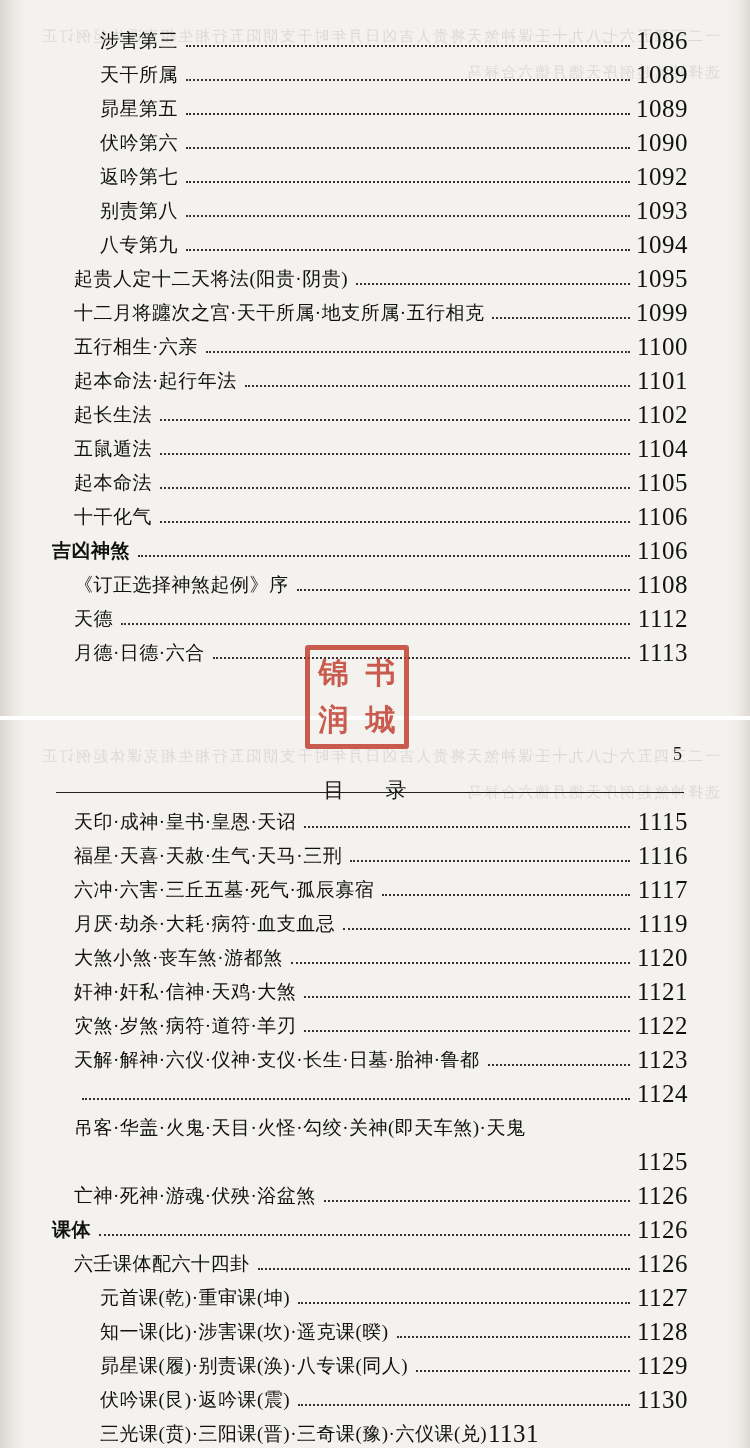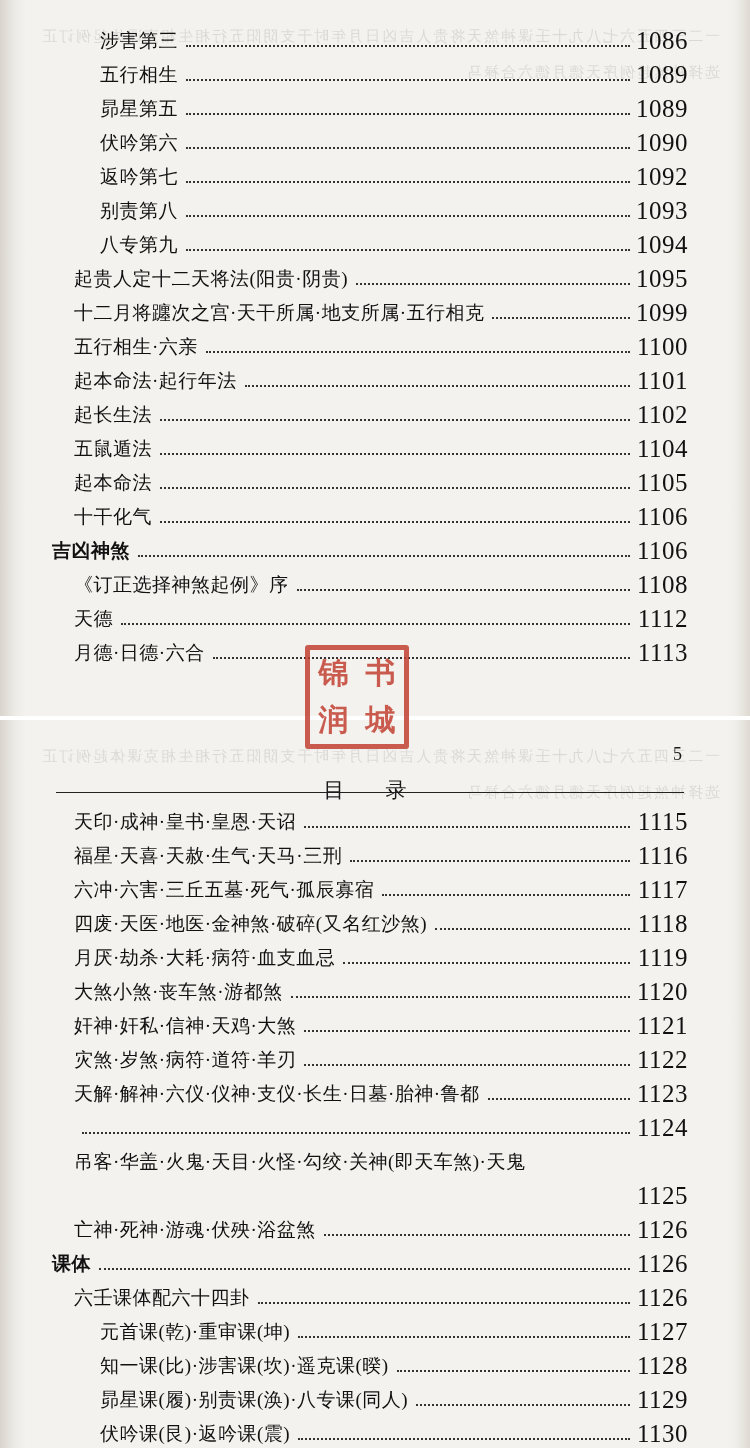--- a/index.html
+++ b/index.html
@@ -171,21 +171,21 @@
 
     <div class="content">
       <div style="height:6px"></div>
       <ul class="toc">
         <li class="toc-row ind-2">
           <span class="label">涉害第三</span>
           <span class="leader"></span>
           <span class="pageno">1086</span>
         </li>
         <li class="toc-row ind-2">
-          <span class="label">五行相生</span>
+          <span class="label">天干所属</span>
           <span class="leader"></span>
           <span class="pageno">1089</span>
         </li>
         <li class="toc-row ind-2">
           <span class="label">昴星第五</span>
           <span class="leader"></span>
           <span class="pageno">1089</span>
         </li>
         <li class="toc-row ind-2">
           <span class="label">伏吟第六</span>
@@ -294,25 +294,20 @@
           <span class="label">福星·天喜·天赦·生气·天马·三刑</span>
           <span class="leader"></span>
           <span class="pageno">1116</span>
         </li>
         <li class="toc-row ind-1">
           <span class="label">六冲·六害·三丘五墓·死气·孤辰寡宿</span>
           <span class="leader"></span>
           <span class="pageno">1117</span>
         </li>
         <li class="toc-row ind-1">
-          <span class="label">四废·天医·地医·金神煞·破碎(又名红沙煞)</span>
-          <span class="leader"></span>
-          <span class="pageno">1118</span>
-        </li>
-        <li class="toc-row ind-1">
           <span class="label">月厌·劫杀·大耗·病符·血支血忌</span>
           <span class="leader"></span>
           <span class="pageno">1119</span>
         </li>
         <li class="toc-row ind-1">
           <span class="label">大煞小煞·丧车煞·游都煞</span>
           <span class="leader"></span>
           <span class="pageno">1120</span>
         </li>
         <li class="toc-row ind-1">

